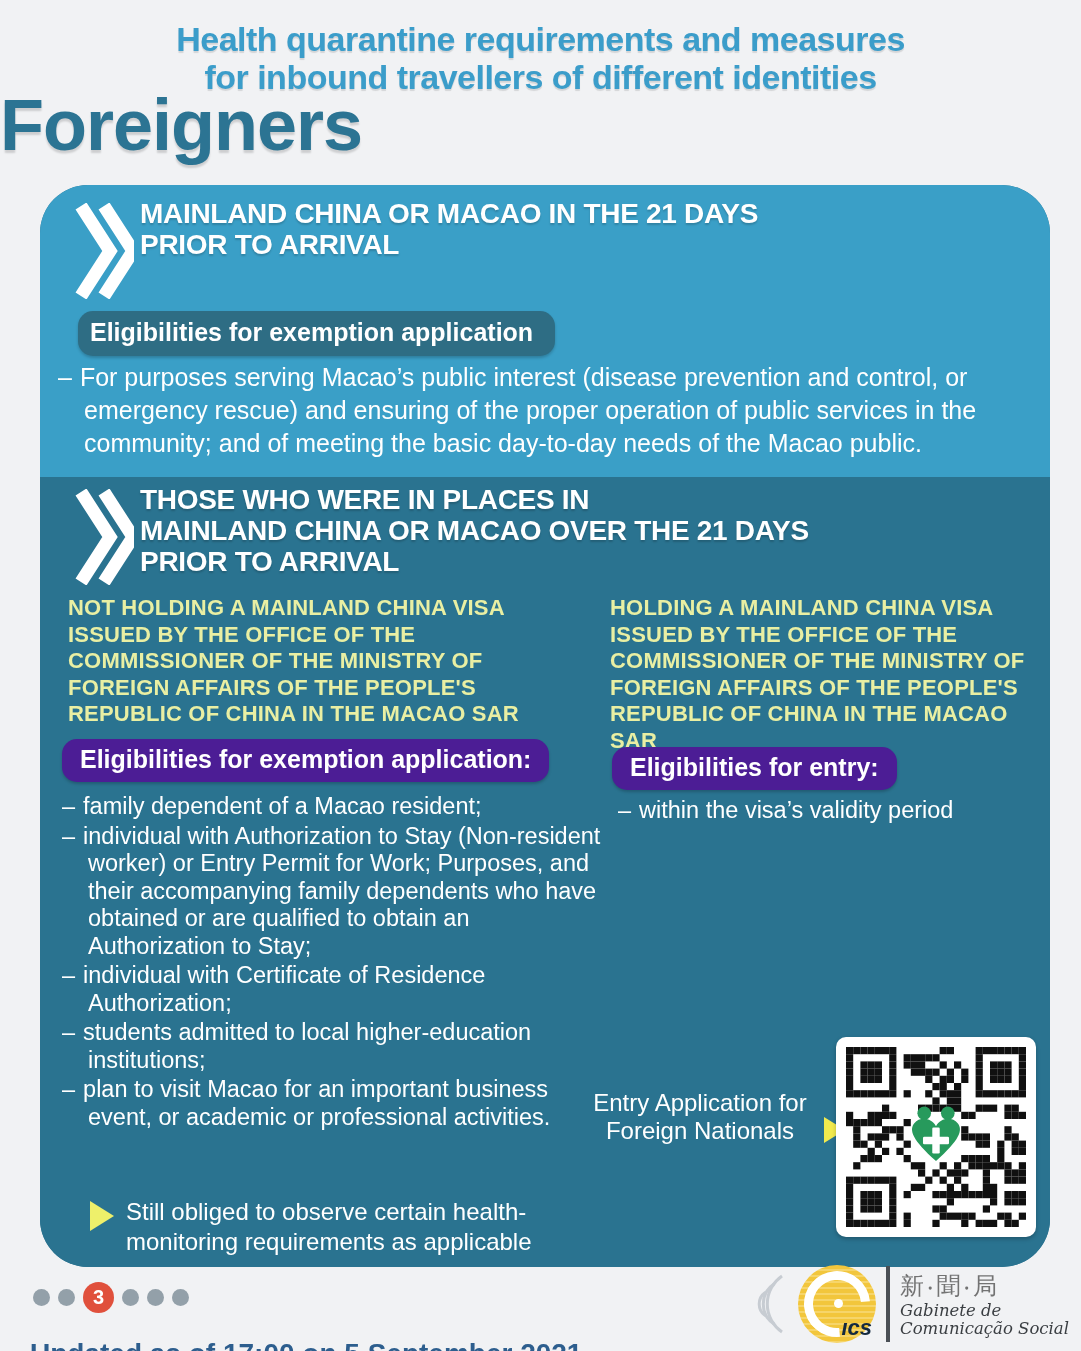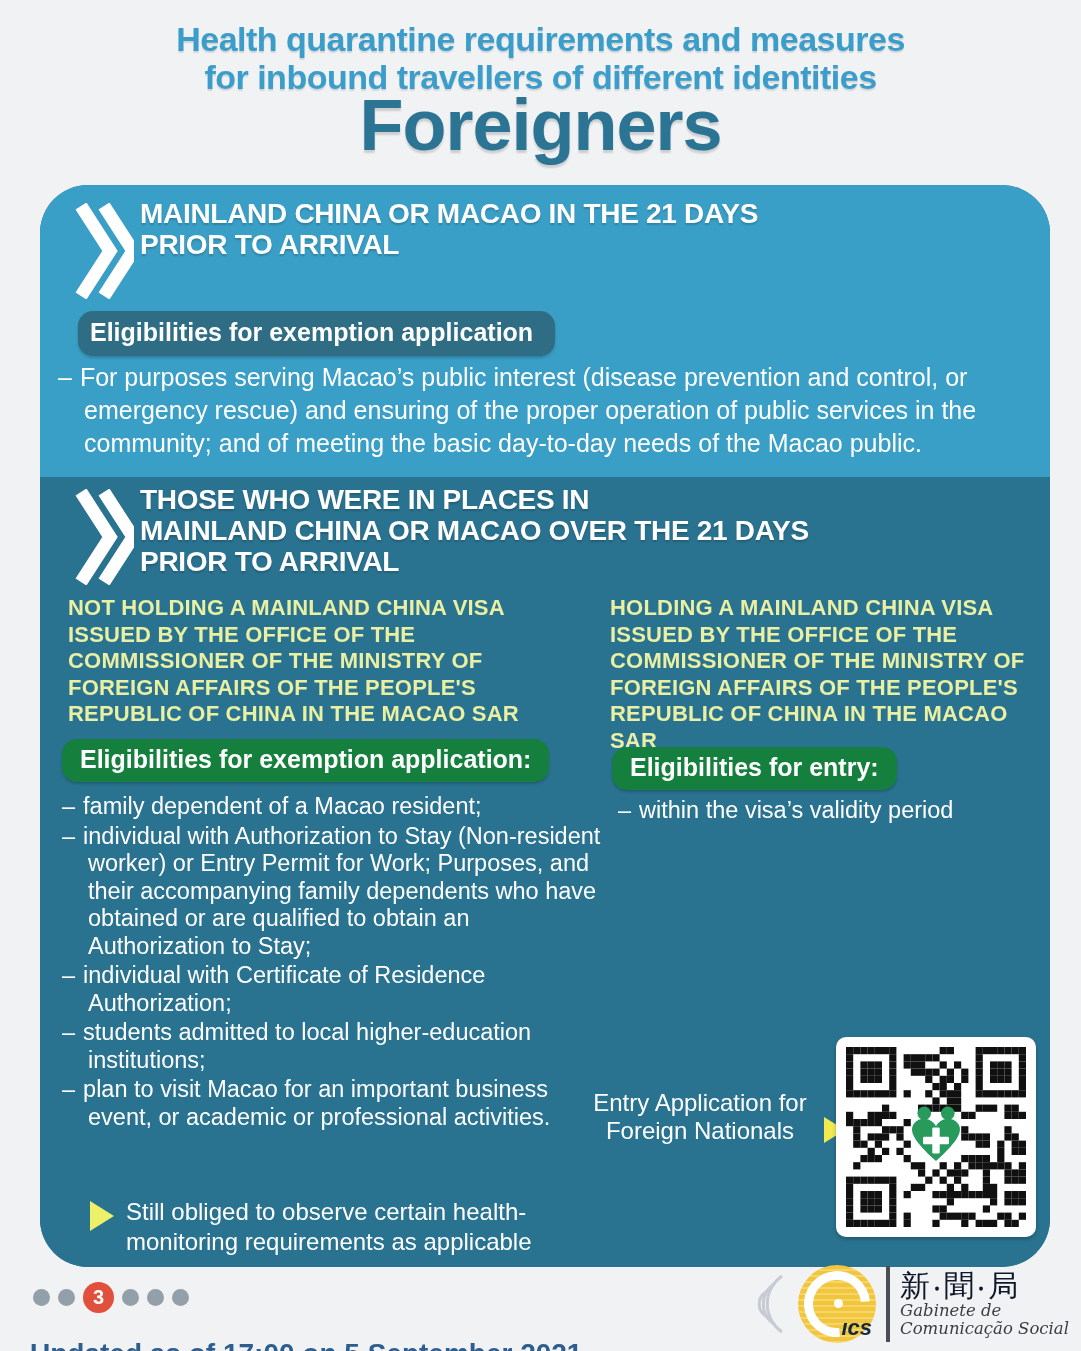--- a/index.html
+++ b/index.html
@@ -4,39 +4,39 @@
 <style>
   html,body{margin:0;padding:0;background:#f1f2f4;}
   .page{position:relative;width:1081px;height:1351px;background:#f1f2f4;overflow:hidden;
         font-family:"Liberation Sans", sans-serif;}
   .abs{position:absolute;}
 
   
   .hdr-sub{top:20px;left:0;width:100%;text-align:center;color:#3b9dca;
            font-weight:bold;font-size:34px;line-height:38px;letter-spacing:-0.5px;
            text-shadow:0 2px 1px rgba(0,0,0,0.12);}
-  .hdr-main{top:88px;left:0;width:100%;text-align:center;color:#2c7493;
+  .hdr-main{top:88px;left:0;width:100%;text-align:left;color:#2c7493;
             font-weight:bold;font-size:72px;line-height:74px;letter-spacing:-1px;
             text-shadow:0 3px 2px rgba(0,0,0,0.15);}
 
   
   .card{left:40px;top:185px;width:1010px;height:1082px;border-radius:48px;
         overflow:hidden;background:#2a7390;}
   .sec1{position:absolute;left:0;top:0;width:100%;height:292px;background:#3a9fc7;}
   .sec2{position:absolute;left:0;top:292px;width:100%;height:790px;background:#2a7390;}
 
   .chevrons{width:60px;height:96px;}
   .sec-head{color:#fff;font-weight:bold;font-size:28px;line-height:31px;
             letter-spacing:-0.3px;text-shadow:0 2px 2px rgba(0,0,0,0.18);}
   .sec-head span{display:block;}
 
   .pill-dark{background:#2e6d84;color:#fff;font-weight:bold;font-size:25px;
              padding:7px 22px 9px 12px;border-radius:15px;display:inline-block;
              box-shadow:0 2px 3px rgba(0,0,0,0.2);}
-  .pill-light{background:#15803d;color:#fff;font-weight:bold;font-size:25px;
+  .pill-light{background:#4c1d95;color:#fff;font-weight:bold;font-size:25px;
               padding:6px 18px 8px 18px;border-radius:15px;display:inline-block;
               box-shadow:0 2px 3px rgba(0,0,0,0.2);}
 
   .white-body{color:#fff;font-size:25px;line-height:33px;}
   .dash{padding-left:26px;text-indent:-26px;}
   .dash::before{content:"\2013";margin-right:8px;}
 
   .sub-yellow{color:#e9efa3;font-weight:bold;font-size:22px;line-height:26.5px;
               letter-spacing:0.2px;}
 
@@ -65,21 +65,21 @@
   .gcs{display:flex;align-items:center;gap:10px;}
   .gcs-disc{position:relative;width:78px;height:78px;border-radius:50%;
             background:repeating-linear-gradient(180deg,#f2c63c 0 4px,#f6d56a 4px 6px);}
   .gcs-disc .g-cut{position:absolute;left:6px;top:6px;width:48px;height:48px;
                    border:9px solid #fff;border-right-color:transparent;border-radius:50%;
                    transform:rotate(40deg);}
   .gcs-disc .g-dot{position:absolute;left:36px;top:34px;width:9px;height:9px;border-radius:50%;background:#fff;}
   .gcs-disc .g-txt{position:absolute;right:4px;bottom:2px;color:#13293f;
                    font-weight:bold;font-size:22px;font-style:italic;}
   .gcs-bar{width:4px;height:76px;background:#4a4f55;}
-  .gcs-cn{color:#0f172a;font-size:30px;line-height:32px;letter-spacing:3px;}
+  .gcs-cn{color:#737373;font-size:24px;line-height:32px;letter-spacing:3px;}
   .gcs-pt{color:#3a3e42;font-style:italic;font-size:16.5px;line-height:18px;
           font-family:"DejaVu Serif", serif;}
 </style>
 </head>
 <body>
 
 <div class="page">
 
   <div class="abs hdr-sub">
     <span>Health quarantine requirements and measures</span><br>

